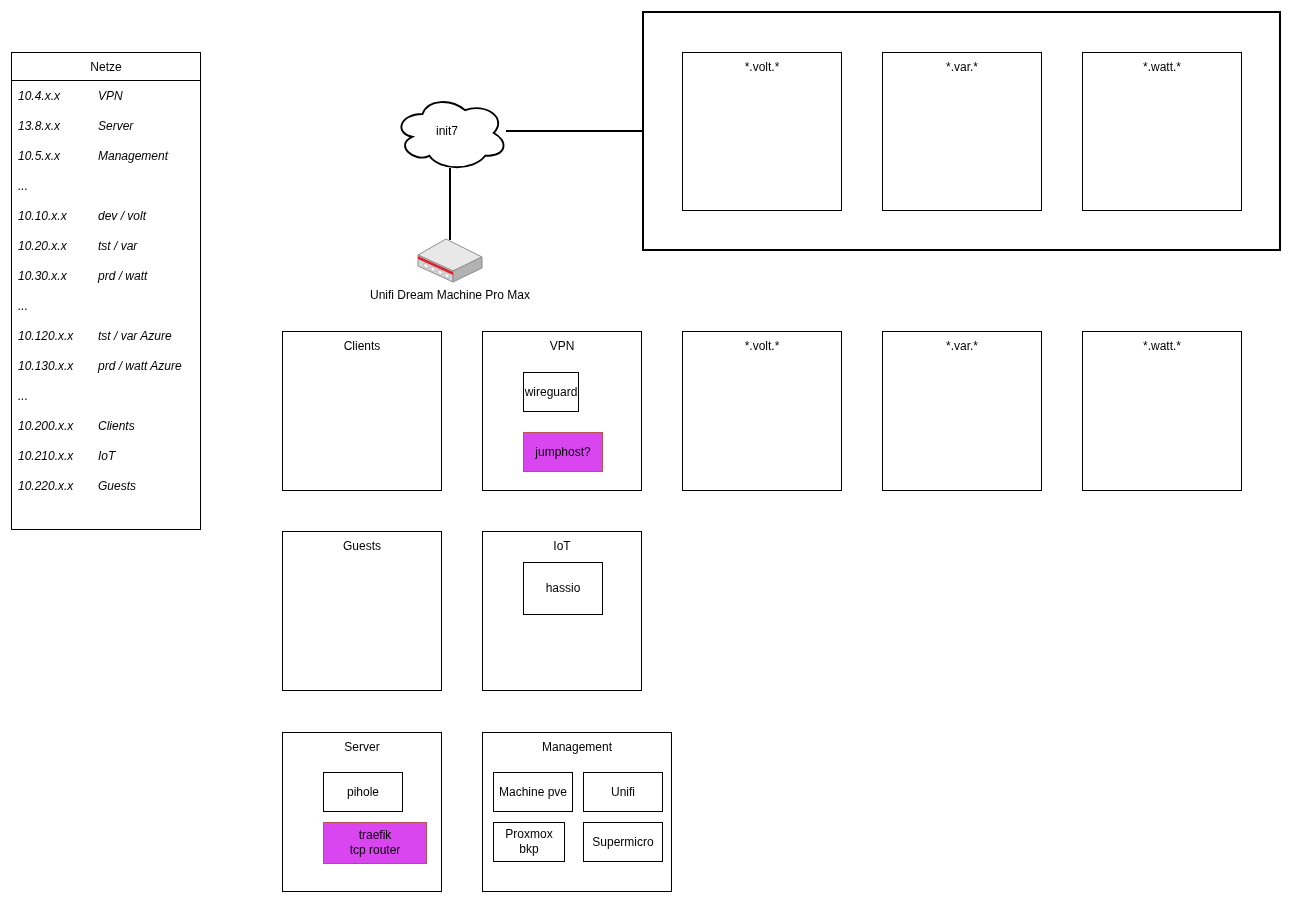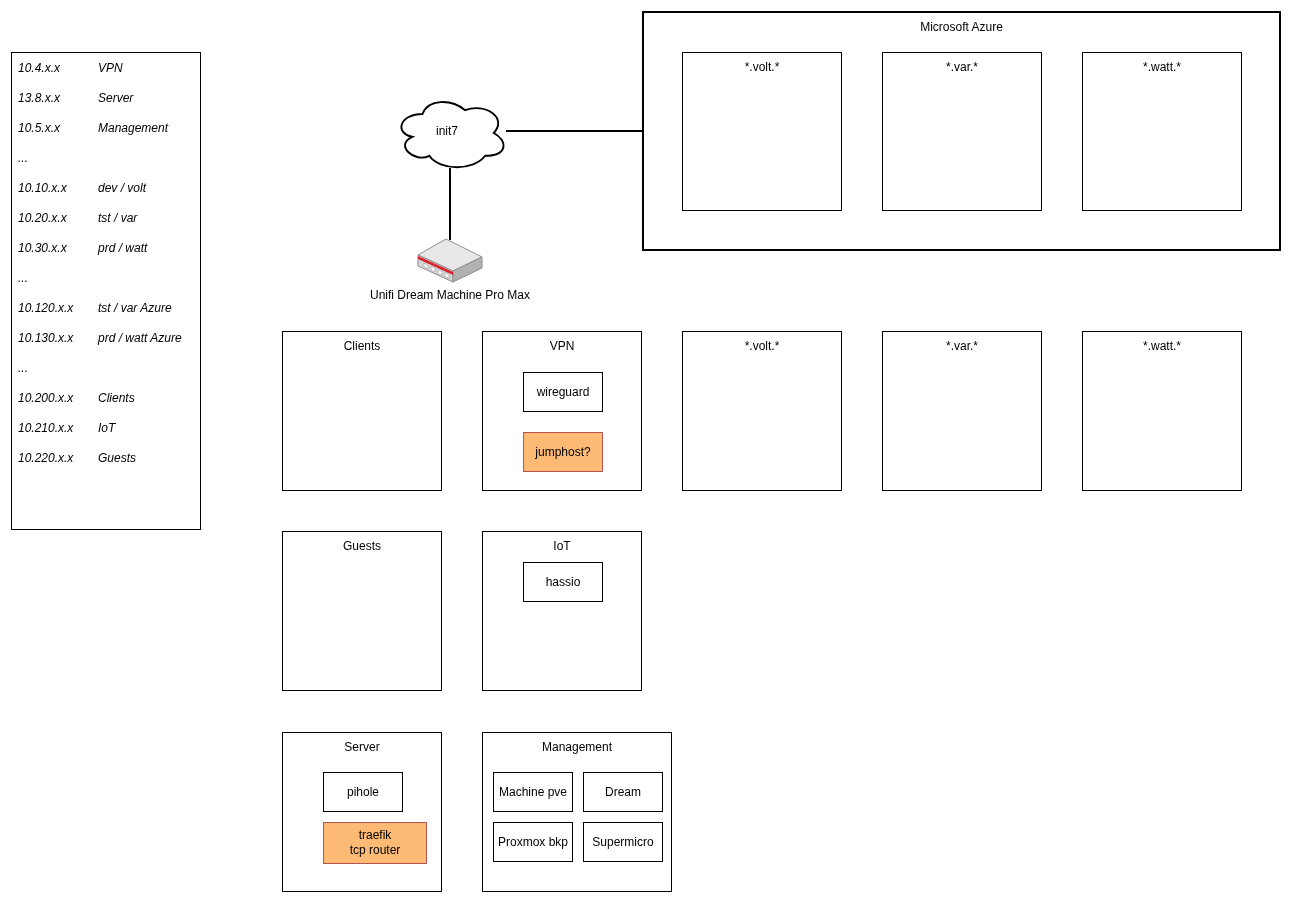--- a/index.html
+++ b/index.html
@@ -14,21 +14,21 @@
   }
   .box-title {
     position:absolute; top:7px; left:0; right:0; text-align:center;
     font-size:12px;
   }
   .item {
     position:absolute; border:1.5px solid #000; background:#fff;
     box-sizing:border-box; display:flex; align-items:center; justify-content:center;
     text-align:center; font-size:12px; white-space:pre-line; line-height:1.25;
   }
-  .item.highlight { background:#fdba74; border-color:#b85450; }
+  .item.highlight { background:#d946ef; border-color:#b85450; }
   .line { position:absolute; background:#000; }
 
   
   .netze { position:absolute; left:11px; top:52px; width:190px; height:478px;
     border:1.5px solid #000; box-sizing:border-box; background:#fff; }
   .netze-header { height:28px; border-bottom:1.5px solid #000;
     display:flex; align-items:center; justify-content:center; box-sizing:border-box; }
   .netze-row { height:30px; display:flex; align-items:center; padding-left:6px;font-style:italic; }
   .netze-row .ip { width:80px; flex:0 0 80px; }
   .netze-row .nm { flex:1; }
@@ -38,20 +38,21 @@
   .cloud-label { position:absolute; left:392px; top:124px; width:110px; text-align:center; }
   .router-wrap { position:absolute; left:416px; top:238px; width:68px; height:46px; }
   .router-label { position:absolute; left:330px; top:288px; width:240px; text-align:center; }
 </style>
 </head>
 <body>
 
 <div class="canvas">
 
   <div class="netze">
+    <div class="netze-header">Netze</div>
     <div>
       <div class="netze-row">
           <span class="ip">10.4.x.x</span>
           <span class="nm">VPN</span>
         </div>
       <div class="netze-row">
           <span class="ip">13.8.x.x</span>
           <span class="nm">Server</span>
         </div>
       <div class="netze-row">
@@ -123,68 +124,67 @@
       <polygon points="2,18 37,34 37,37 2,21" fill="#d9232e"></polygon>
       <polygon points="8,25.2 12,27 12,30.7 8,28.9" fill="#ffffff" stroke="#8f8f8f" stroke-width="0.5"></polygon>
       <polygon points="15,28.4 19,30.2 19,33.9 15,32.1" fill="#ffffff" stroke="#8f8f8f" stroke-width="0.5"></polygon>
       <polygon points="22,31.6 26,33.4 26,37.1 22,35.3" fill="#ffffff" stroke="#8f8f8f" stroke-width="0.5"></polygon>
       <polygon points="29,34.8 33,36.6 33,40.3 29,38.5" fill="#ffffff" stroke="#8f8f8f" stroke-width="0.5"></polygon>
     </svg>
   </div>
   <div class="router-label">Unifi Dream Machine Pro Max</div>
 
   <div class="box" style="left:642px; top:11px; width:639px; height:240px; border-width:2px;">
-    <div class="box-title">Microsoft Azure</div>
     <div class="box" style="left:38px; top:39px; width:160px; height:159px;">
       <div class="box-title">*.volt.*</div>
     </div>
     <div class="box" style="left:238px; top:39px; width:160px; height:159px;">
       <div class="box-title">*.var.*</div>
     </div>
     <div class="box" style="left:438px; top:39px; width:160px; height:159px;">
       <div class="box-title">*.watt.*</div>
     </div>
   </div>
 
   <div class="box" style="left:282px; top:331px; width:160px; height:160px;">
     <div class="box-title">Clients</div>
   </div>
 
   <div class="box" style="left:482px; top:331px; width:160px; height:160px;">
     <div class="box-title">VPN</div>
-    <div class="item" style="left:40px; top:40px; width:80px; height:40px;">wireguard</div>
+    <div class="item" style="left:40px; top:40px; width:56px; height:40px;">wireguard</div>
     <div class="item highlight" style="left:40px; top:100px; width:80px; height:40px;">jumphost?</div>
   </div>
 
   <div class="box" style="left:682px; top:331px; width:160px; height:160px;">
     <div class="box-title">*.volt.*</div>
   </div>
   <div class="box" style="left:882px; top:331px; width:160px; height:160px;">
     <div class="box-title">*.var.*</div>
   </div>
   <div class="box" style="left:1082px; top:331px; width:160px; height:160px;">
     <div class="box-title">*.watt.*</div>
   </div>
 
   <div class="box" style="left:282px; top:531px; width:160px; height:160px;">
     <div class="box-title">Guests</div>
   </div>
   <div class="box" style="left:482px; top:531px; width:160px; height:160px;">
     <div class="box-title">IoT</div>
-    <div class="item" style="left:40px; top:30px; width:80px; height:40px;">hassio</div>
+    <div class="item" style="left:40px; top:30px; width:80px; height:53px;">hassio</div>
   </div>
 
   <div class="box" style="left:282px; top:732px; width:160px; height:160px;">
     <div class="box-title">Server</div>
     <div class="item" style="left:40px; top:39px; width:80px; height:40px;">pihole</div>
     <div class="item highlight" style="left:40px; top:89px; width:104px; height:42px;">traefik
 tcp router</div>
   </div>
 
   <div class="box" style="left:482px; top:732px; width:190px; height:160px;">
     <div class="box-title">Management</div>
     <div class="item" style="left:10px; top:39px; width:80px; height:40px;">Machine pve</div>
-    <div class="item" style="left:100px; top:39px; width:80px; height:40px;">Dream</div>
-    <div class="item" style="left:10px; top:89px; width:80px; height:40px;">Proxmox bkp</div>
+    <div class="item" style="left:100px; top:39px; width:80px; height:40px;">Unifi</div>
+    <div class="item" style="left:10px; top:89px; width:72px; height:40px;">Proxmox bkp</div>
     <div class="item" style="left:100px; top:89px; width:80px; height:40px;">Supermicro</div>
   </div>
 
 </div>
 
 </body></html>

